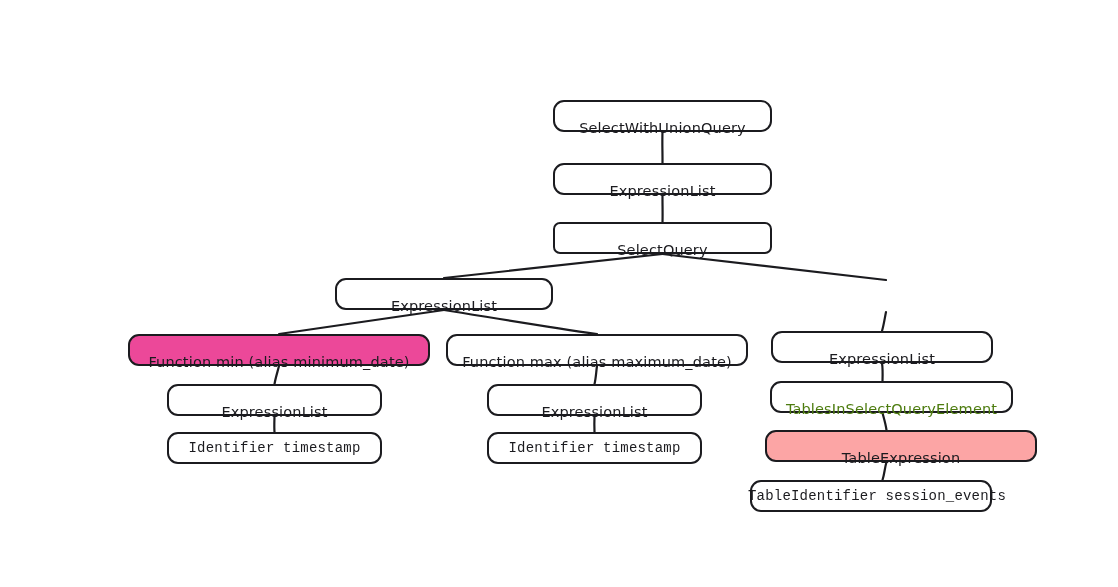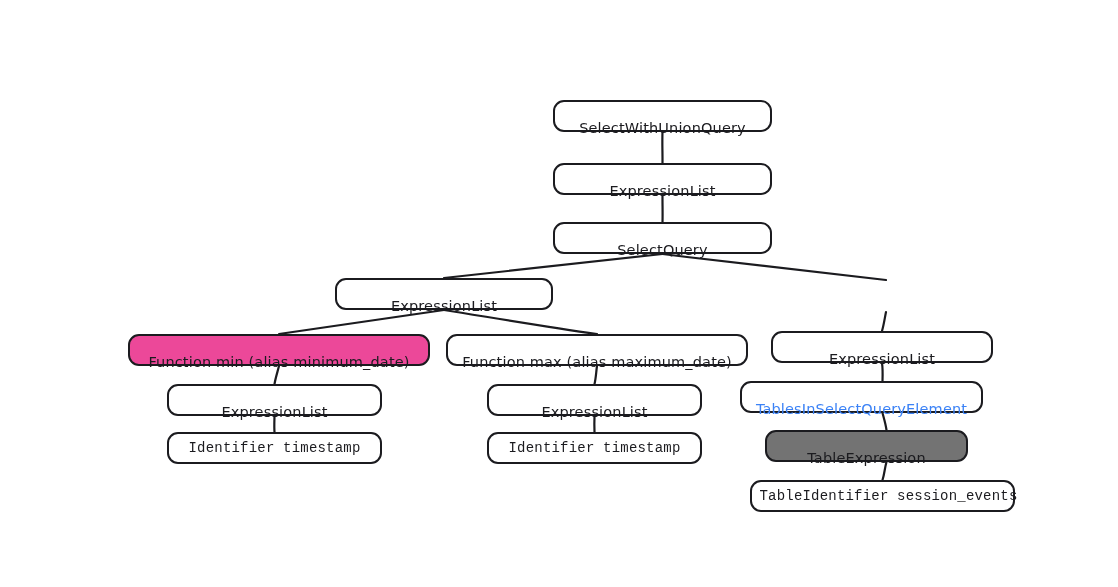--- a/index.html
+++ b/index.html
@@ -80,49 +80,49 @@
       <path d="M 594.5 416.0 C 594.3 421.3 594.3 426.6 594.5 432.0" fill="none" stroke="#1b1b1f" stroke-width="2.2" stroke-linecap="round"></path>
       <path d="M 882.5 413.0 C 884.0 418.5 885.7 424.1 886.5 430.0" fill="none" stroke="#1b1b1f" stroke-width="2.2" stroke-linecap="round"></path>
       <path d="M 886.5 462.0 C 884.7 467.9 884.5 473.9 882.5 480.0" fill="none" stroke="#1b1b1f" stroke-width="2.2" stroke-linecap="round"></path>
     </svg>
 <div class="node font-hand" style="left: 553px; top: 100px; width: 219px; height: 32px; background: rgb(255, 255, 255); border-color: rgb(27, 27, 31); color: rgb(27, 27, 31);">
       <span class="node-label">SelectWithUnionQuery</span>
     </div>
     <div class="node font-hand" style="left: 553px; top: 163px; width: 219px; height: 32px; background: rgb(255, 255, 255); border-color: rgb(27, 27, 31); color: rgb(27, 27, 31);">
       <span class="node-label">ExpressionList</span>
     </div>
-    <div class="node font-hand" style="left: 553px; top: 222px; width: 219px; height: 32px; background: rgb(255, 255, 255); border-color: rgb(27, 27, 31); color: rgb(27, 27, 31);">
+    <div class="node font-hand" style="left: 553px; top: 222px; width: 219px; height: 32px; background: rgb(255, 255, 255); border-color: rgb(27, 27, 31); color: rgb(27, 27, 31); border-radius: 7px;">
       <span class="node-label">SelectQuery</span>
     </div>
     <div class="node font-hand" style="left: 335px; top: 278px; width: 218px; height: 32px; background: rgb(255, 255, 255); border-color: rgb(27, 27, 31); color: rgb(27, 27, 31);">
       <span class="node-label">ExpressionList</span>
     </div>
     <div class="node font-hand" style="left: 128px; top: 334px; width: 302px; height: 32px; background: #ec4899; border-color: rgb(27, 27, 31); color: rgb(27, 27, 31);">
       <span class="node-label">Function min (alias minimum_date)</span>
     </div>
     <div class="node font-hand" style="left: 446px; top: 334px; width: 302px; height: 32px; background: rgb(255, 255, 255); border-color: rgb(27, 27, 31); color: rgb(27, 27, 31); text-align: center;">
       <span class="node-label">Function max (alias maximum_date)</span>
     </div>
     <div class="node font-hand" style="left: 771px; top: 331px; width: 222px; height: 32px; background: rgb(255, 255, 255); border-color: rgb(27, 27, 31); color: rgb(27, 27, 31);">
       <span class="node-label">ExpressionList</span>
     </div>
     <div class="node font-hand" style="left: 167px; top: 384px; width: 215px; height: 32px; background: rgb(255, 255, 255); border-color: rgb(27, 27, 31); color: rgb(27, 27, 31);">
       <span class="node-label">ExpressionList</span>
     </div>
     <div class="node font-hand" style="left: 487px; top: 384px; width: 215px; height: 32px; background: rgb(255, 255, 255); border-color: rgb(27, 27, 31); color: rgb(27, 27, 31);">
       <span class="node-label">ExpressionList</span>
     </div>
-    <div class="node font-hand" style="left: 740px; top: 381px; width: 243px; height: 32px; background: rgb(255, 255, 255); border-color: rgb(27, 27, 31); color: #3b82f6;">
+    <div class="node font-hand" style="left: 770px; top: 381px; width: 243px; height: 32px; background: rgb(255, 255, 255); border-color: rgb(27, 27, 31); color: #4d7c0f;">
       <span class="node-label">TablesInSelectQueryElement</span>
     </div>
     <div class="node font-mono" style="left: 167px; top: 432px; width: 215px; height: 32px; background: rgb(255, 255, 255); border-color: rgb(27, 27, 31); color: rgb(27, 27, 31);">
       <span class="node-label">Identifier timestamp</span>
     </div>
     <div class="node font-mono" style="left: 487px; top: 432px; width: 215px; height: 32px; background: rgb(255, 255, 255); border-color: rgb(27, 27, 31); color: rgb(27, 27, 31);">
       <span class="node-label">Identifier timestamp</span>
     </div>
-    <div class="node font-hand" style="left: 765px; top: 430px; width: 203px; height: 32px; background: #737373; border-color: rgb(27, 27, 31); color: rgb(27, 27, 31);">
+    <div class="node font-hand" style="left: 765px; top: 430px; width: 272px; height: 32px; background: #fca5a5; border-color: rgb(27, 27, 31); color: rgb(27, 27, 31);">
       <span class="node-label">TableExpression</span>
     </div>
-    <div class="node font-mono" style="left: 750px; top: 480px; width: 265px; height: 32px; background: rgb(255, 255, 255); border-color: rgb(27, 27, 31); color: rgb(27, 27, 31); padding-left: 12px;">
+    <div class="node font-mono" style="left: 750px; top: 480px; width: 242px; height: 32px; background: rgb(255, 255, 255); border-color: rgb(27, 27, 31); color: rgb(27, 27, 31); padding-left: 12px;">
       <span class="node-label">TableIdentifier session_events</span>
     </div>
   </div>
 
 </body></html>

